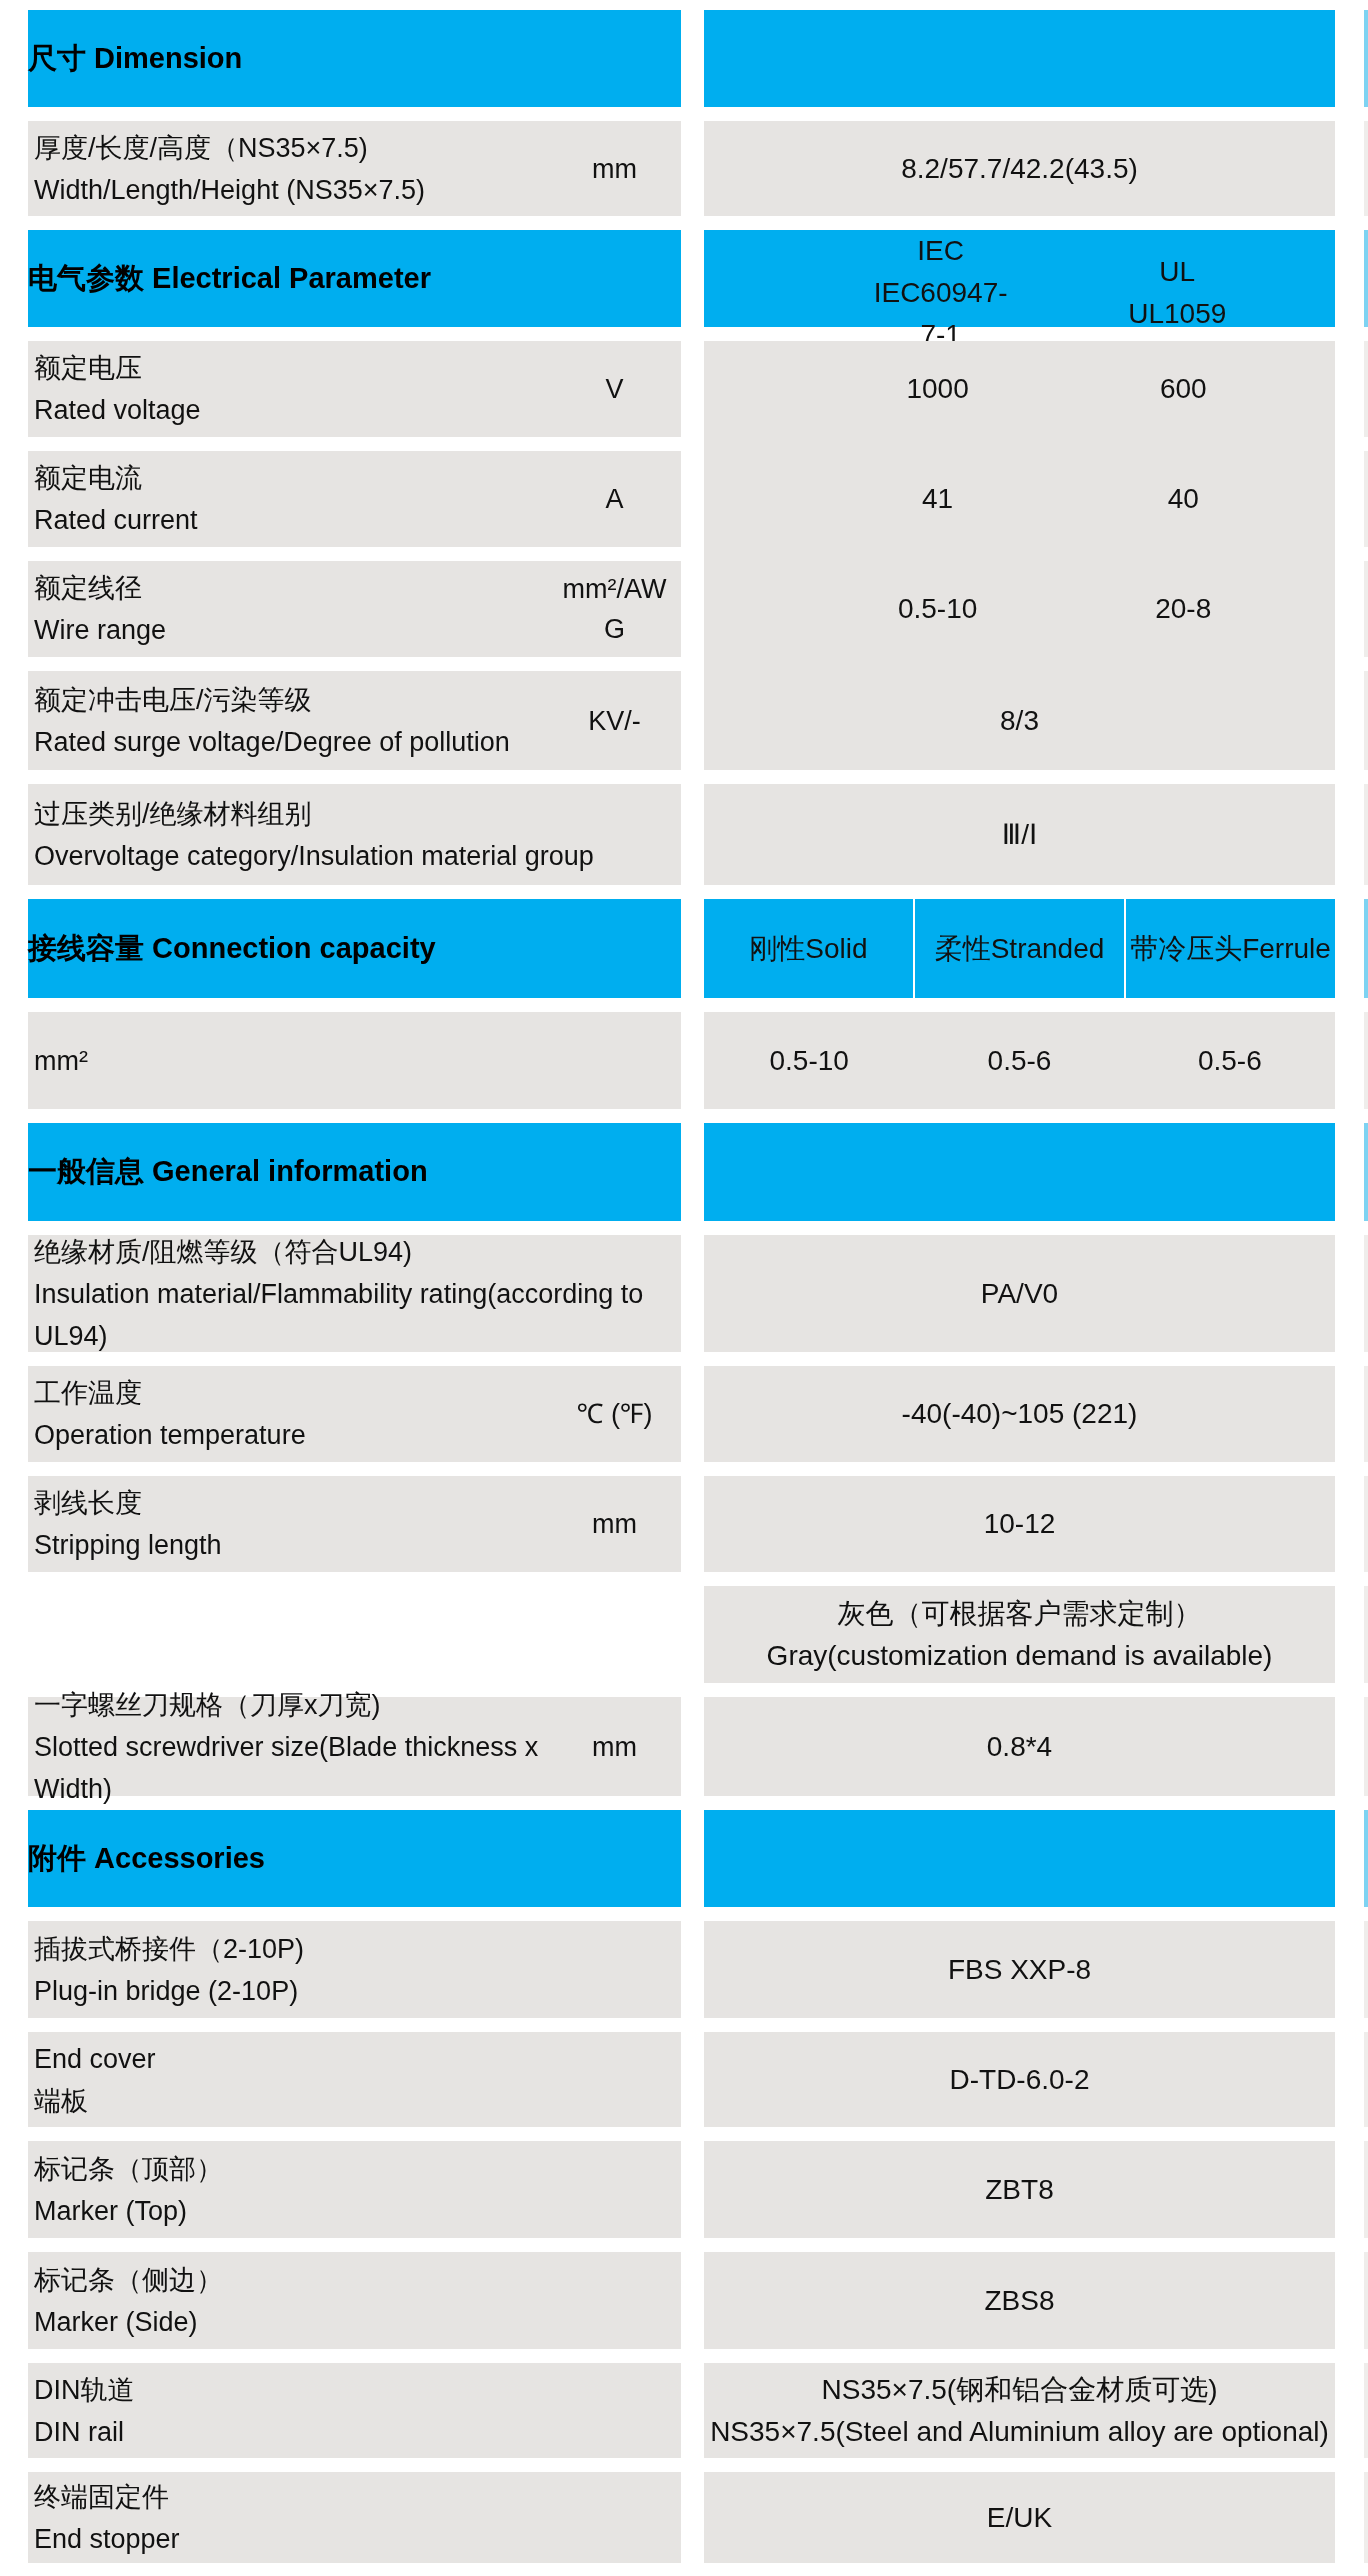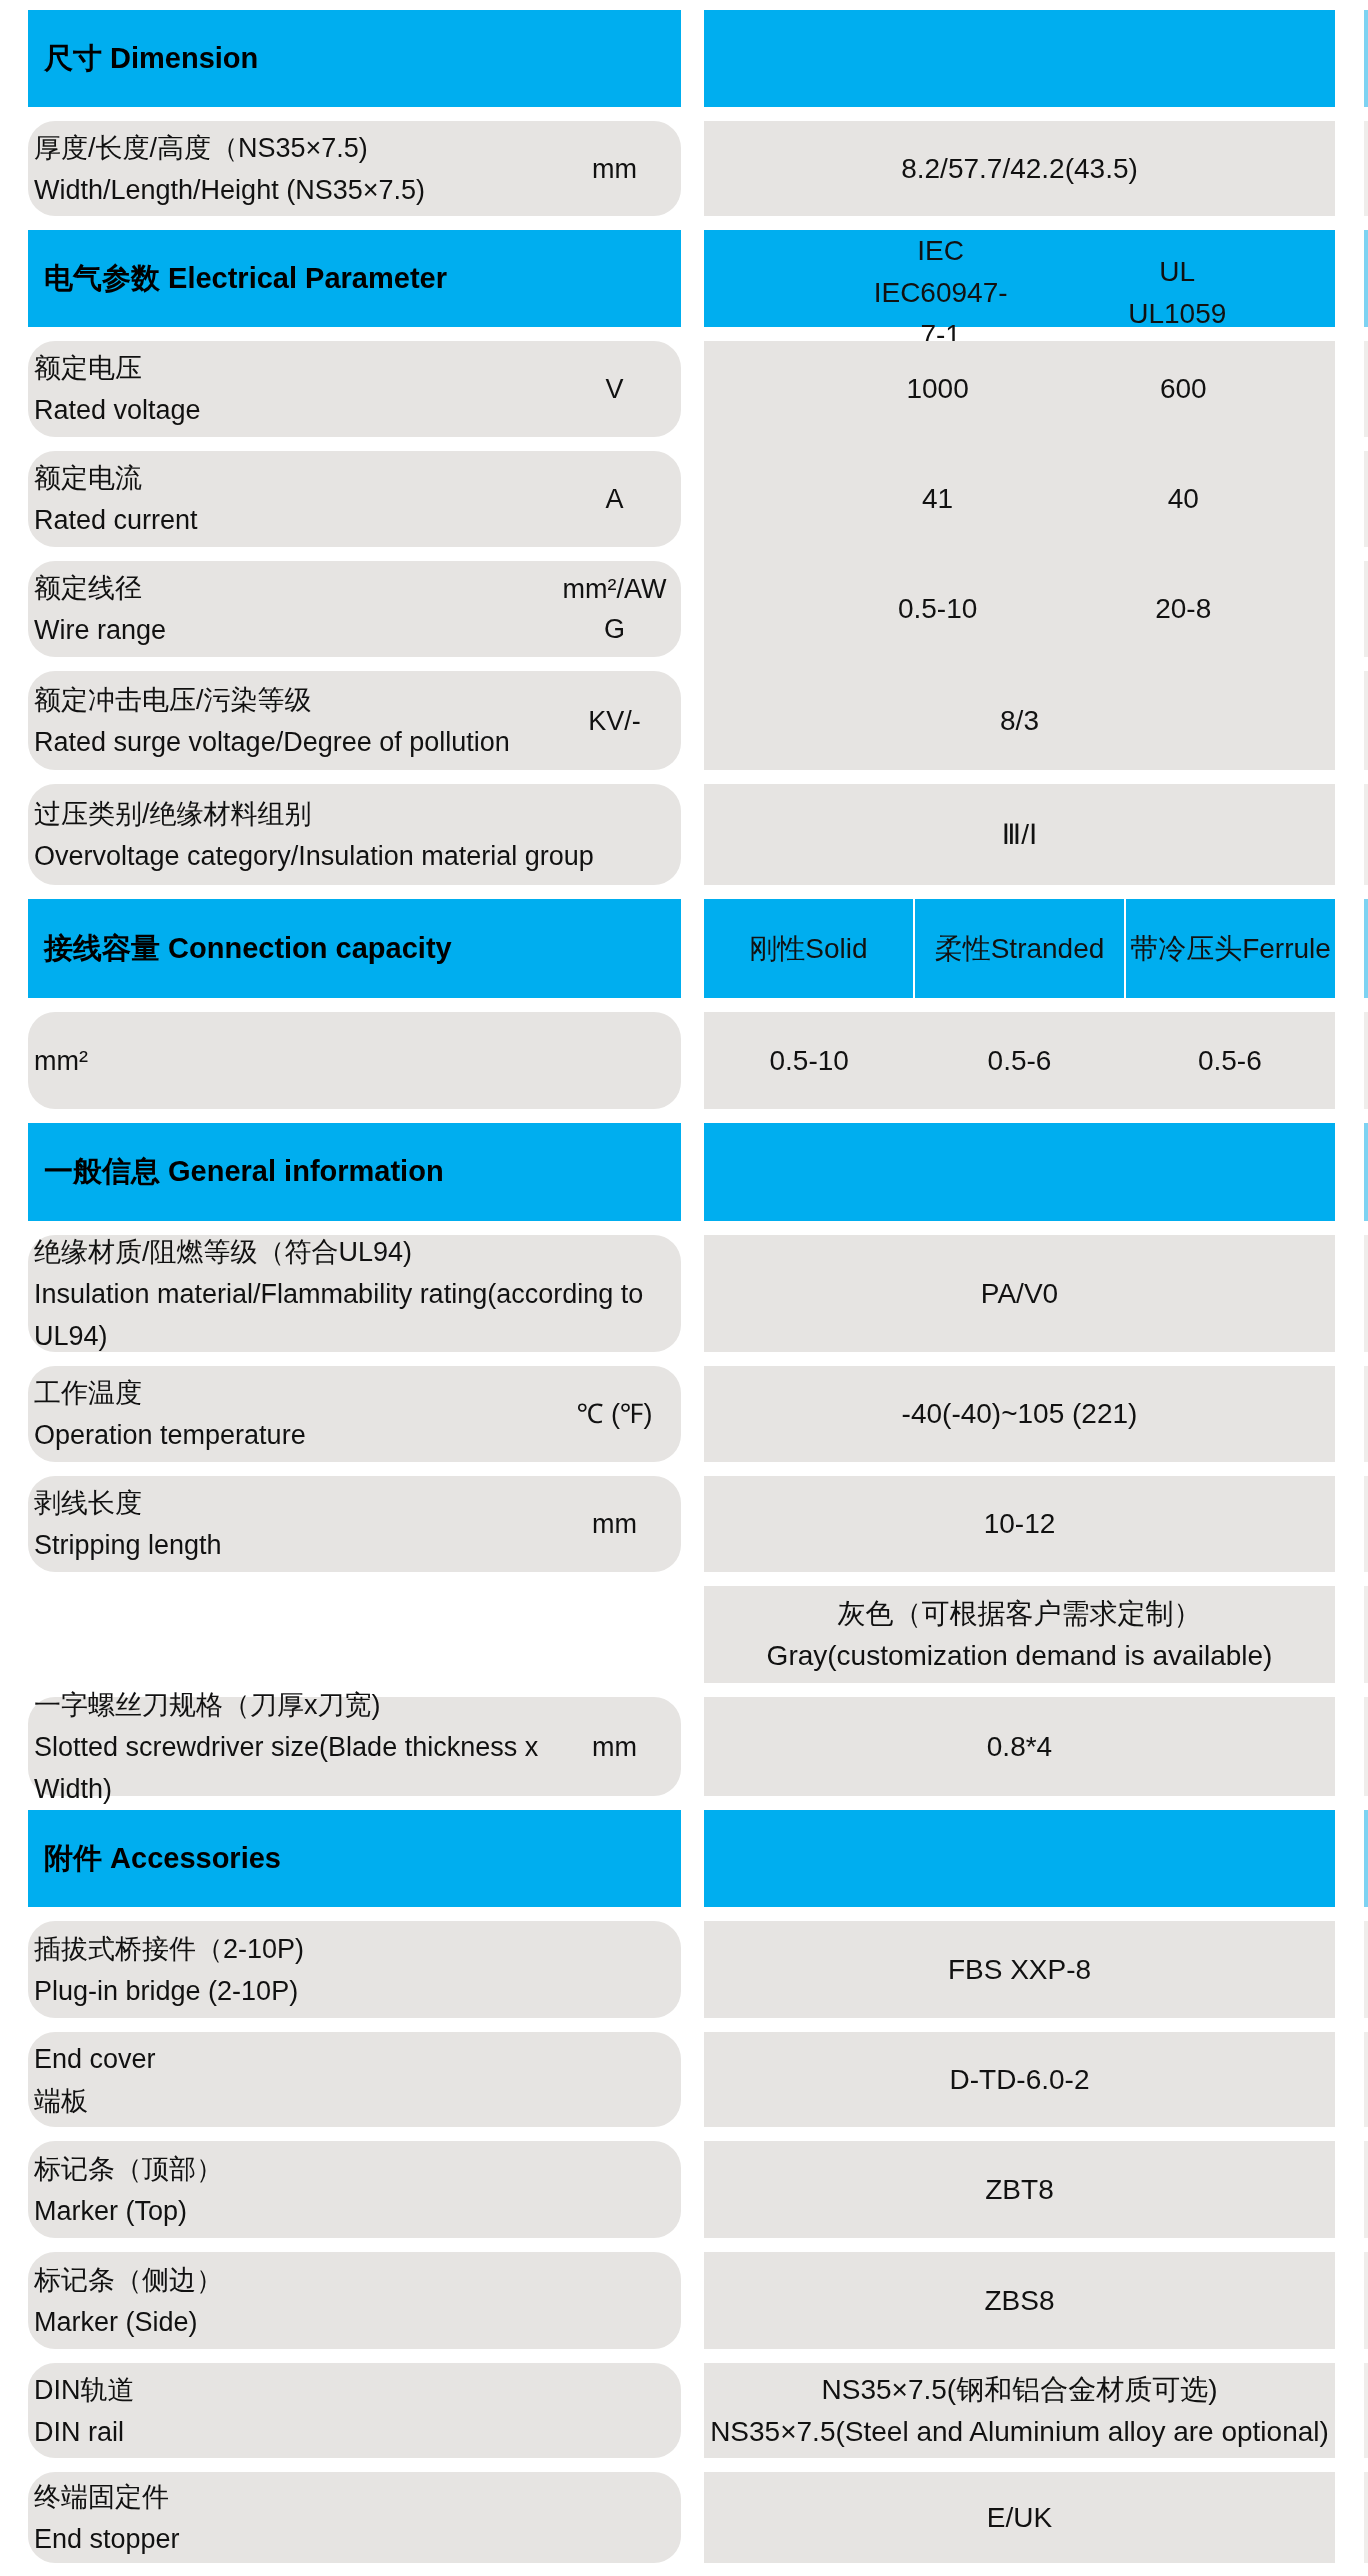--- a/index.html
+++ b/index.html
@@ -11,22 +11,22 @@
     grid-template-rows:97px 95px 97px 96px 96px 96px 99px 101px 99px 97px 98px 117px 96px 96px 97px 99px 97px 97px 95px 97px 97px 95px 91px;
     row-gap:14px;
   }
   .cyan{background:#00AEEF;}
   .gray{background:#E6E4E2;}
   .l{grid-column:1;}
   .r{grid-column:3;}
   .s{grid-column:5;}
   .s.cy{background:#7ED3F2;}
   .s.gr{background:#EFEDEB;}
-  .hdr{display:flex;align-items:center;padding-left:16px;font-size:29px;font-weight:bold;color:#000;}
-  .lab{display:flex;align-items:center;padding:0 8px 0 6px;box-sizing:border-box;border-radius:27px;}
+  .hdr{display:flex;align-items:center;padding-left:0;font-size:29px;font-weight:bold;color:#000;}
+  .lab{display:flex;align-items:center;padding:0 8px 0 6px;box-sizing:border-box;}
   .lab .txt{flex:1;display:flex;flex-direction:column;justify-content:center;font-size:27px;line-height:42px;}
   .unit{width:117px;text-align:center;font-size:27px;line-height:40px;word-break:break-all;}
   .val{display:flex;flex-direction:column;align-items:center;justify-content:center;text-align:center;font-size:28px;line-height:42px;}
   .cols4{display:grid;grid-template-columns:repeat(4,1fr);align-items:center;height:100%;}
   .cols4 .c1{grid-column:2;text-align:center;font-size:28px;line-height:42px;}
   .cols4 .c2{grid-column:3/5;text-align:center;font-size:28px;line-height:42px;}
   .merged{grid-column:3;grid-row:4/8;display:flex;flex-direction:column;}
   .sub{box-sizing:border-box;gap:24px;}
   .sub.a{height:110px;padding-bottom:14px;}
   .sub.b{height:99px;}

